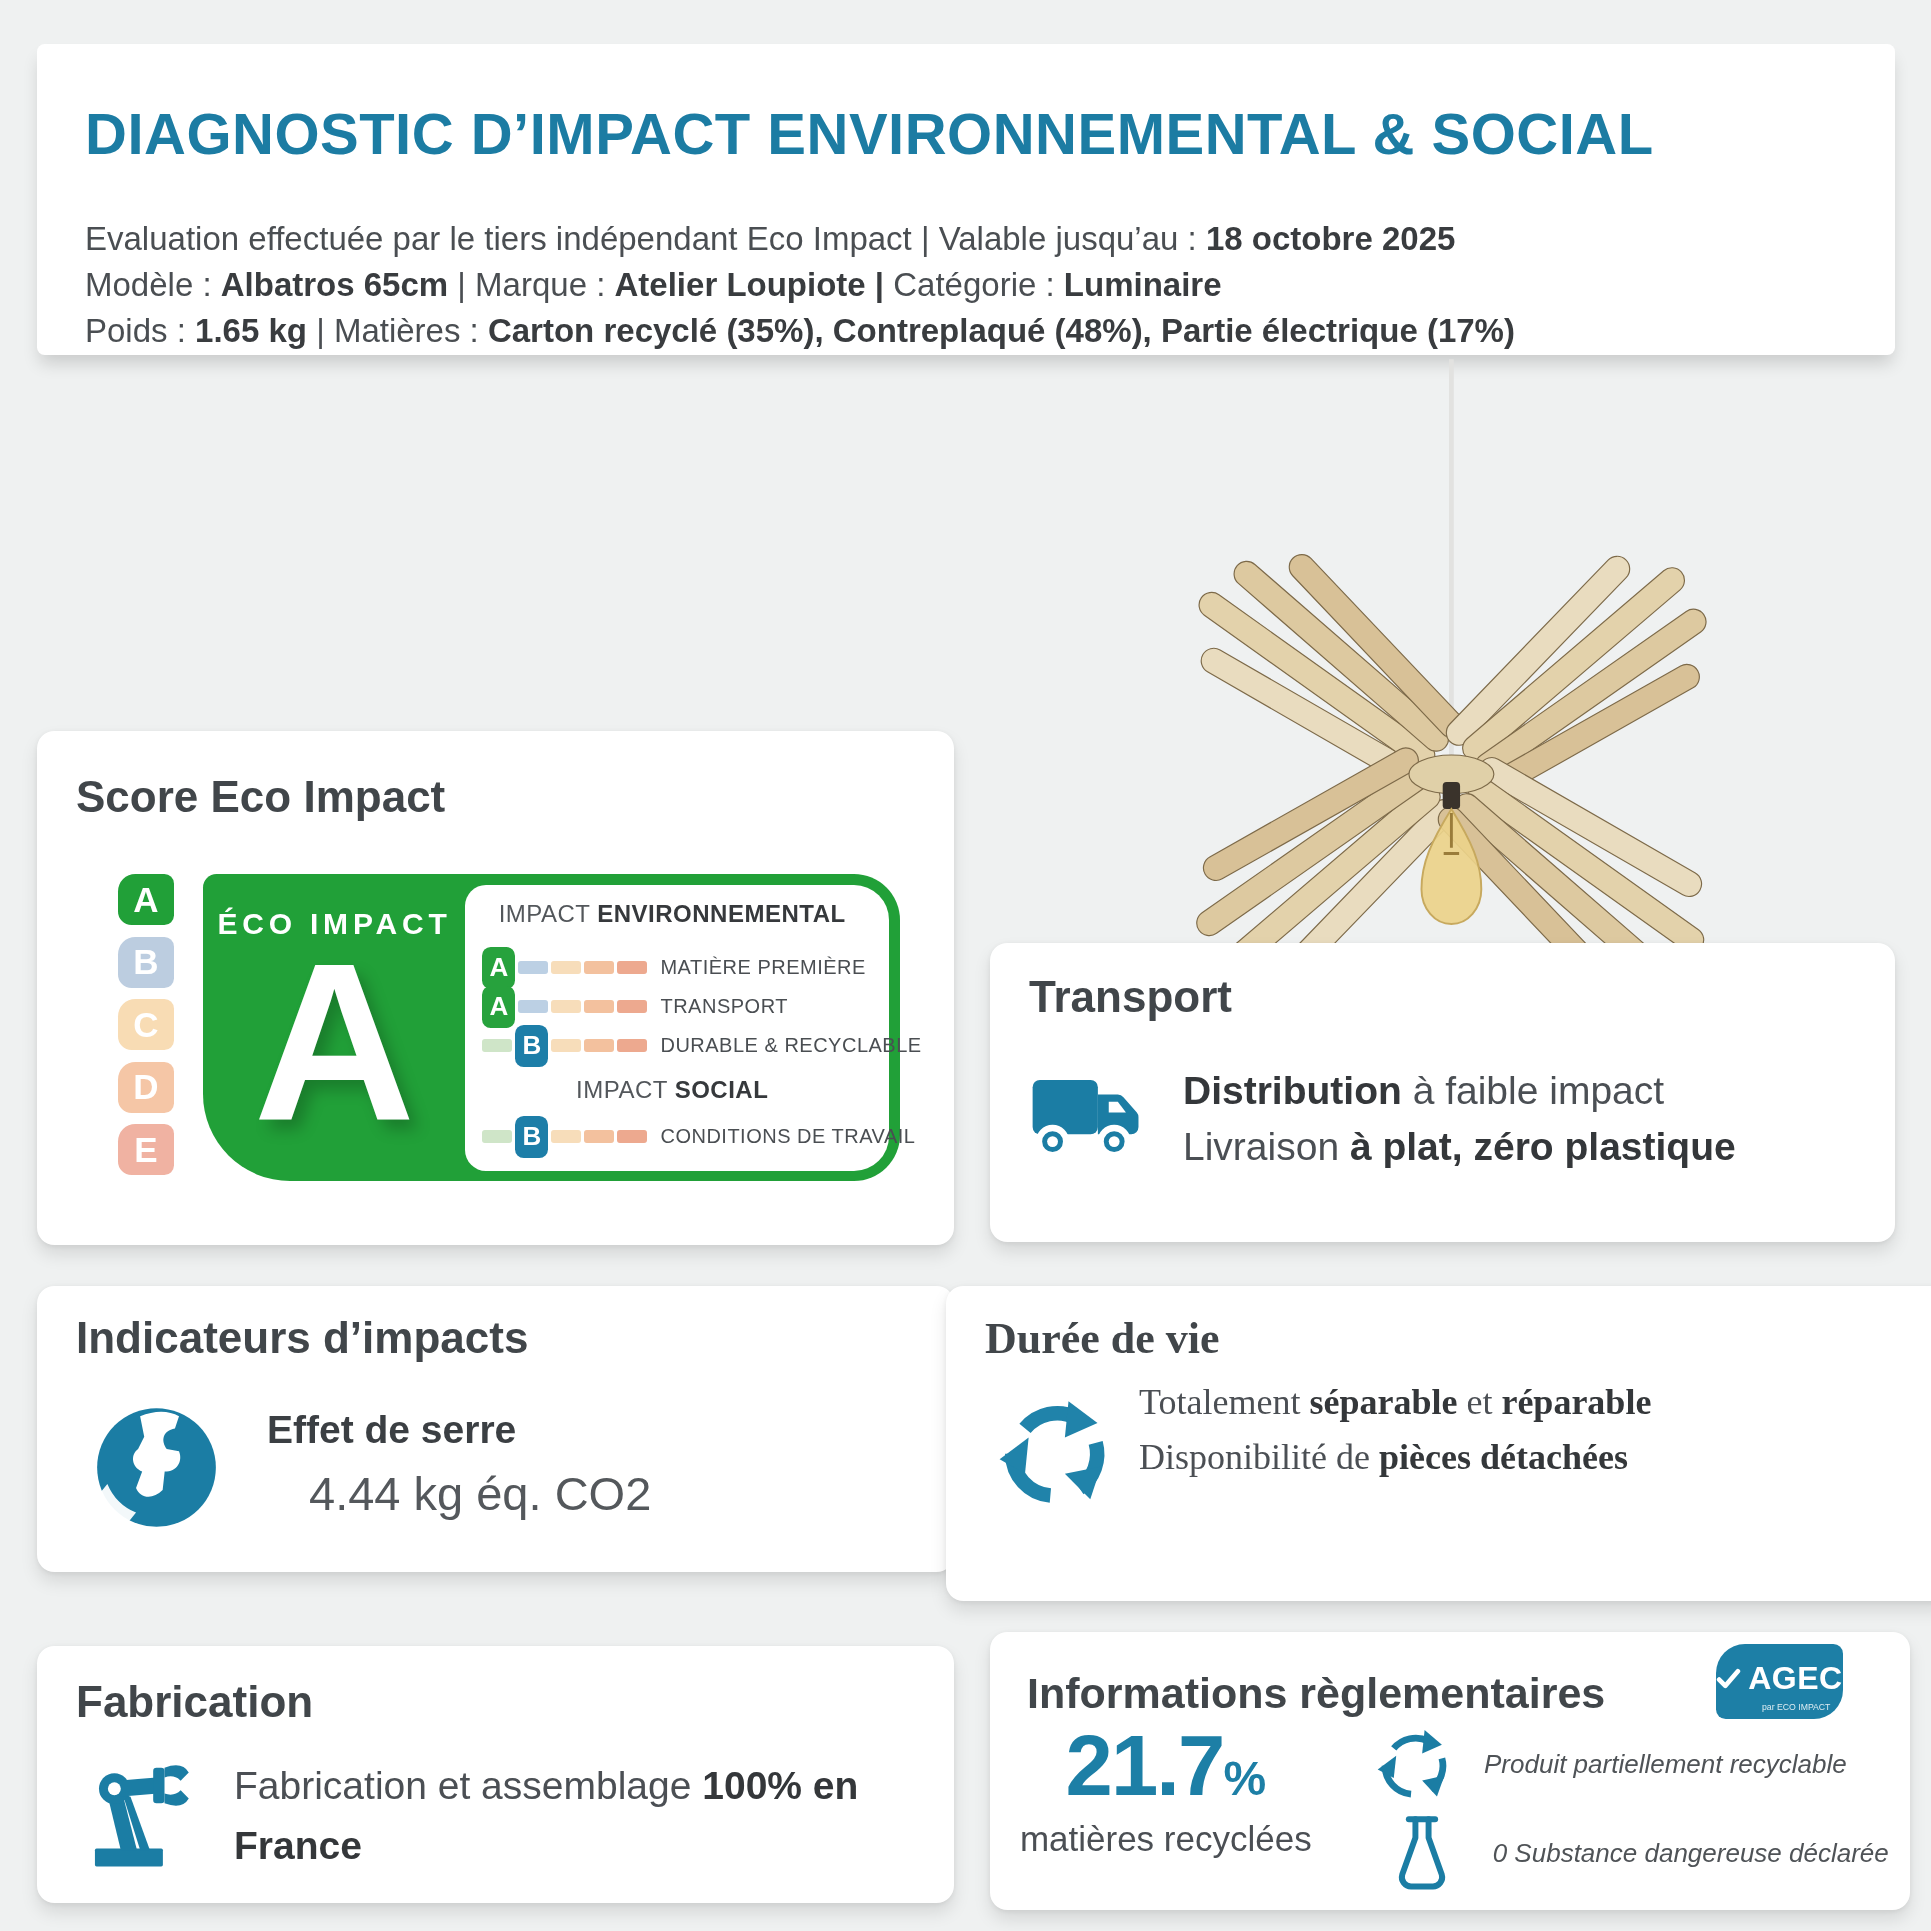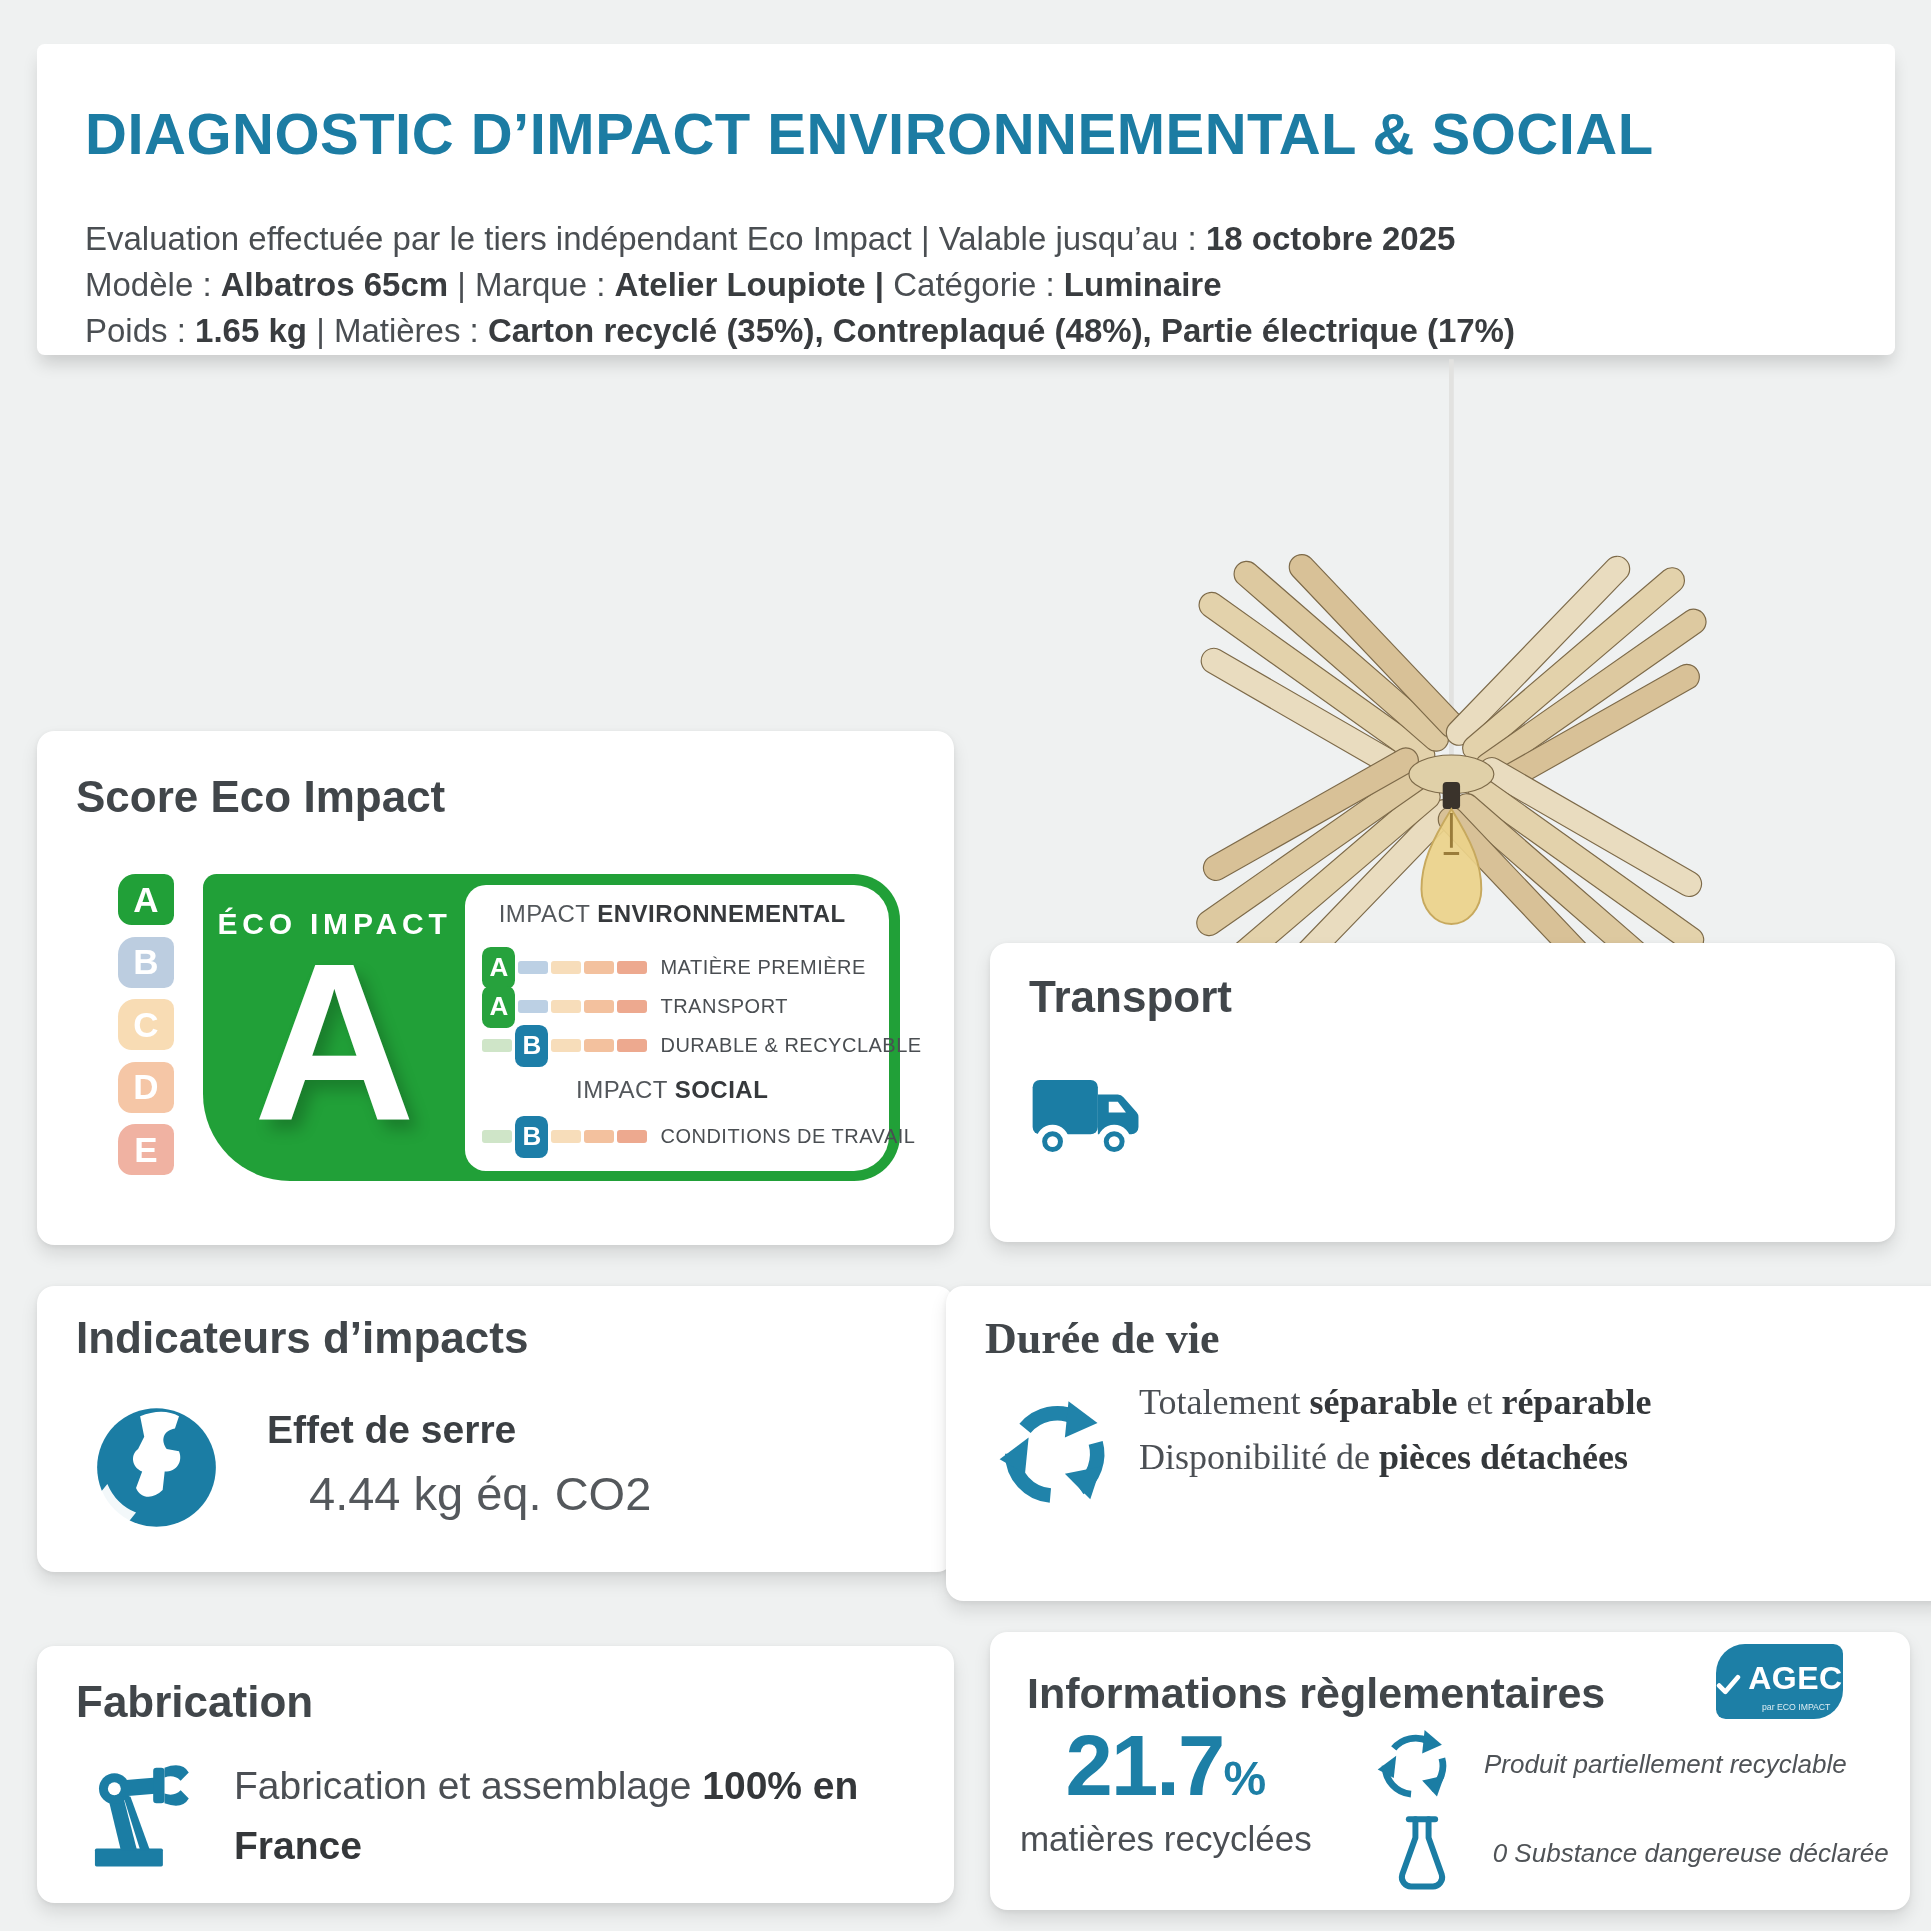--- a/index.html
+++ b/index.html
@@ -81,21 +81,21 @@
   #fab-title{left:39px;top:31px;}
   #robot-icon{position:absolute;left:48px;top:112px;width:104px;height:110px;}
   .fab-text{position:absolute;left:197px;top:110px;width:637px;font-size:39px;line-height:60px;color:#4b4f54;}
   .fab-text b{color:#34373a;}
 
   
   #infos-card{left:990px;top:1632px;width:905px;height:278px;padding-left:15px;}
   #infos-title{left:37px;top:37px;font-size:43px;}
   .agec-badge{position:absolute;left:726px;top:11.6px;width:127px;height:75px;background:#1d7fa6;
               border-radius:29px 9.7px 29px 9.7px;color:#fff;}
-  .agec-main{display:flex;align-items:flex-end;justify-content:center;gap:6.8px;margin-top:16.4px;
+  .agec-main{display:flex;align-items:center;justify-content:center;gap:6.8px;margin-top:16.4px;
              font-size:32px;font-weight:700;letter-spacing:0.5px;}
   .agec-check{width:25px;height:25px;flex:none;}
   .agec-sub{position:absolute;right:12.6px;bottom:6.8px;font-size:8.7px;opacity:.85;white-space:nowrap;}
   .pct-block{position:absolute;left:19.3px;top:85px;width:313px;text-align:center;}
   .pct-num{font-size:85px;font-weight:700;color:#1d7fa6;letter-spacing:-1.9px;}
   .pct-unit{font-size:48px;font-weight:700;color:#1d7fa6;}
   .pct-label{margin-top:3.9px;font-size:35px;color:#4b4f54;white-space:nowrap;}
   .bullet{position:absolute;display:flex;align-items:center;}
   #bullet-1{left:384px;top:93px;}
   #bullet-2{left:392px;top:182px;}
@@ -202,20 +202,24 @@
       <g fill="#1b7da4">
         <rect x="2" y="6" width="36" height="30" rx="4"></rect>
         <path d="M38 14 h11 a4 4 0 0 1 3.1 1.5 L59.5 24 a4 4 0 0 1 .9 2.5 V32 a4 4 0 0 1 -4 4 H38 Z"></path>
         <circle cx="13" cy="40" r="7.5" stroke="#ffffff" stroke-width="3.5"></circle>
         <circle cx="47" cy="40" r="7.5" stroke="#ffffff" stroke-width="3.5"></circle>
         <circle cx="13" cy="40" r="3" fill="#ffffff"></circle>
         <circle cx="47" cy="40" r="3" fill="#ffffff"></circle>
         <path d="M44 18 h5 l4.5 6 H44 Z" fill="#ffffff"></path>
       </g>
     </svg>
+    <div class="transport-text">
+      <div><b>Distribution</b><span> à faible impact</span></div>
+      <div><span>Livraison </span><b>à plat, zéro plastique</b></div>
+    </div>
   </div>
 
   <div class="card" id="indic-card">
     <div class="card-title" id="indic-title">Indicateurs d’impacts</div>
     <svg id="globe-icon" viewBox="0 0 64 64">
       <circle cx="32" cy="32" r="29" fill="#1b7da4"></circle>
       <path d="M24 7 c7 -3 14 -3 19 0 l-2 6 c-6 1 -7 6 -4 10 l6 1 c2 5 -1 10 -7 10 l-1 9 c-5 5 -11 4 -13 -1 l3 -8 c-5 -2 -6 -8 -2 -11 l3 -6 z" fill="#ffffff"></path>
       <path d="M8 40 a26 26 0 0 0 14 14 l-4 5 a29 29 0 0 1 -14 -14 z" fill="#ffffff" opacity=".95"></path>
     </svg>
     <div class="indic-item">Effet de serre</div>

